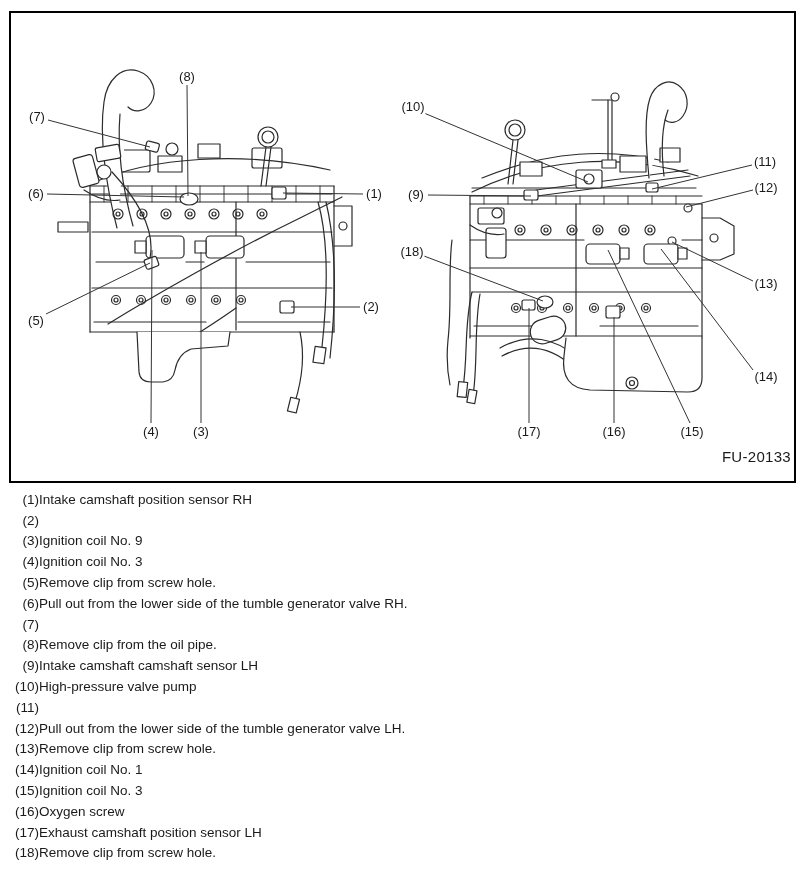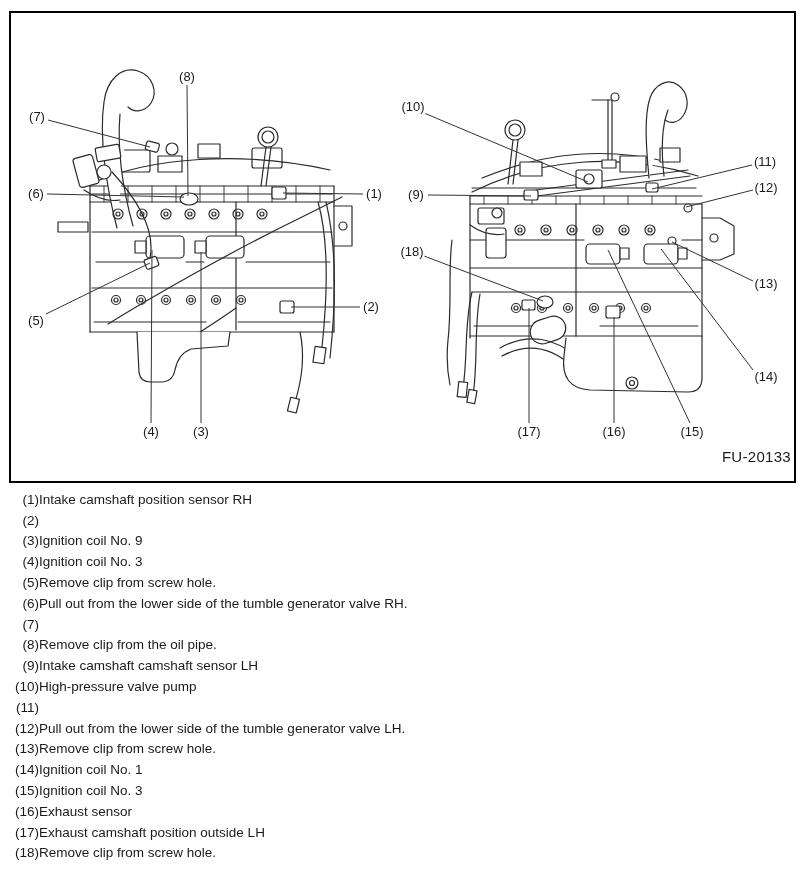--- a/index.html
+++ b/index.html
@@ -341,24 +341,24 @@
     <div class="legend-row">
         <span class="num">(14)</span>
         <span class="txt">Ignition coil No. 1</span>
       </div>
     <div class="legend-row">
         <span class="num">(15)</span>
         <span class="txt">Ignition coil No. 3</span>
       </div>
     <div class="legend-row">
         <span class="num">(16)</span>
-        <span class="txt">Exhaust sensor</span>
+        <span class="txt">Oxygen screw</span>
       </div>
     <div class="legend-row">
         <span class="num">(17)</span>
-        <span class="txt">Exhaust camshaft position outside LH</span>
+        <span class="txt">Exhaust camshaft position sensor LH</span>
       </div>
     <div class="legend-row">
         <span class="num">(18)</span>
         <span class="txt">Remove clip from screw hole.</span>
       </div>
   </div>
 </div>
 
 </body></html>

